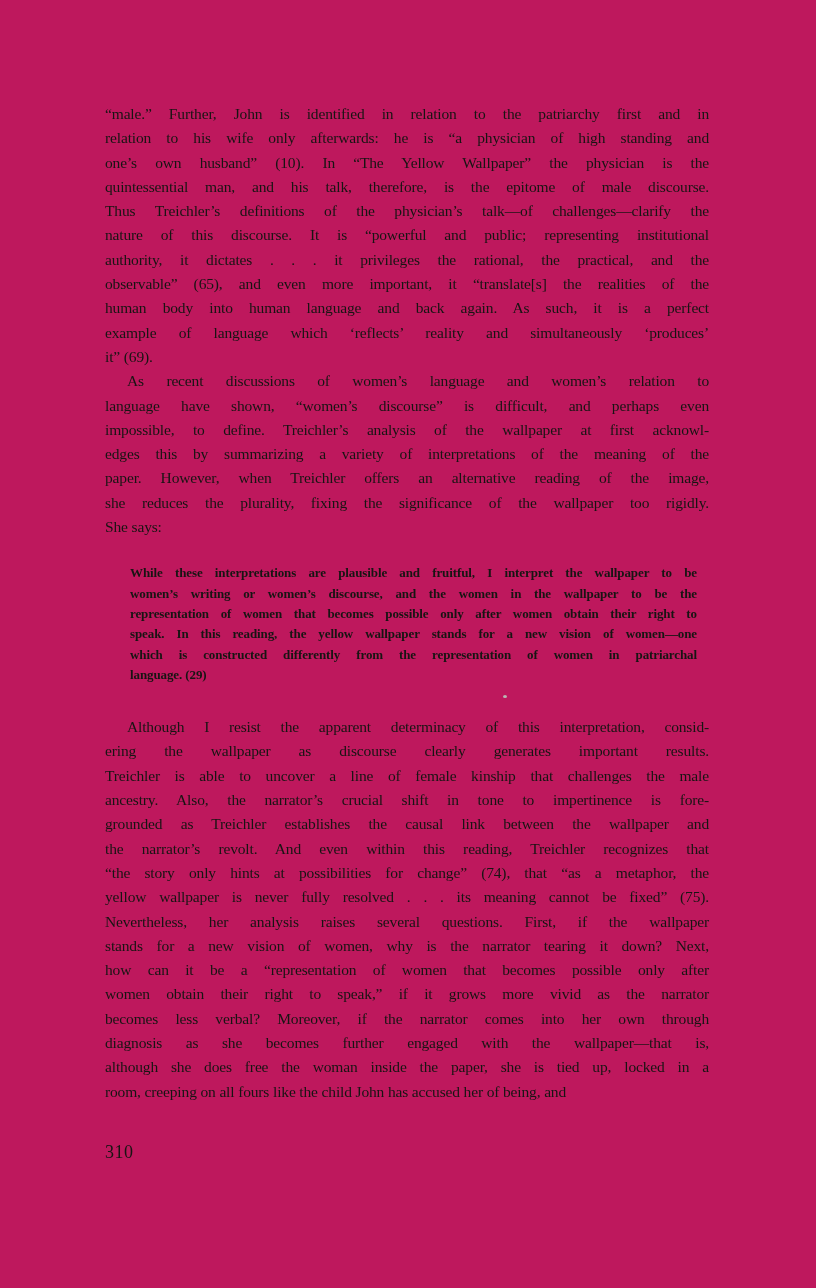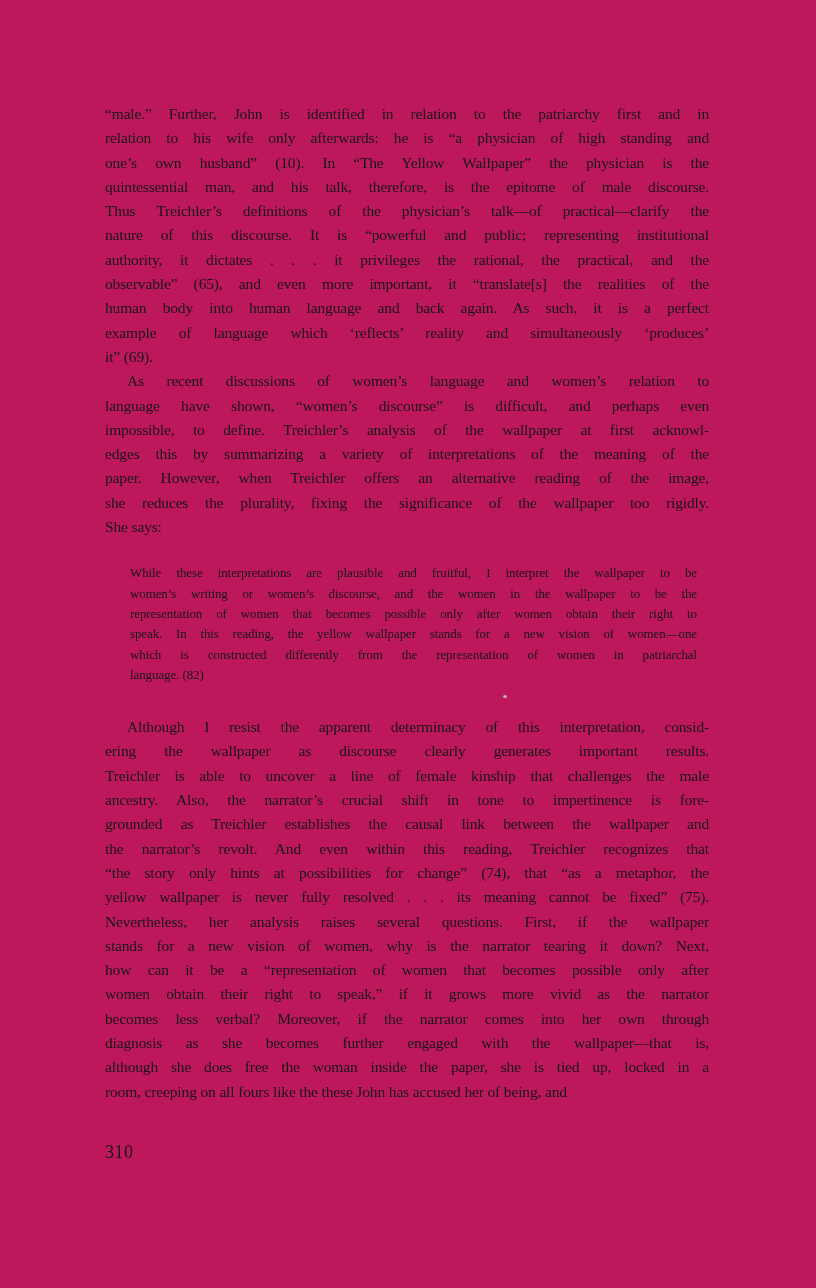--- a/index.html
+++ b/index.html
@@ -42,20 +42,21 @@
     margin: 24px 12px 30px 25px;
     width: 567px;
     font-size: 13px;
     line-height: 20.3px;
     letter-spacing: -0.1px;
   }
   .blockquote .line {
     text-align: justify;
     text-align-last: justify;
     height: 20.3px;
+    font-weight: bold;
   }
   .blockquote .line.last {
     text-align-last: left;
   }
   .page-number {
     position: absolute;
     left: 105px; top: 1142px;
     font-size: 18px;
     letter-spacing: 0.5px;
   }
@@ -71,21 +72,21 @@
 <body>
 
 <div class="page">
   <div class="text-column">
 
     <div class="para">
         <div class="line">“male.” Further, John is identified in relation to the patriarchy first and in</div>
         <div class="line">relation to his wife only afterwards: he is “a physician of high standing and</div>
         <div class="line">one’s own husband” (10). In “The Yellow Wallpaper” the physician is the</div>
         <div class="line">quintessential man, and his talk, therefore, is the epitome of male discourse.</div>
-        <div class="line">Thus Treichler’s definitions of the physician’s talk—of practical—clarify the</div>
+        <div class="line">Thus Treichler’s definitions of the physician’s talk—of challenges—clarify the</div>
         <div class="line">nature of this discourse. It is “powerful and public; representing institutional</div>
         <div class="line">authority, it dictates . . . it privileges the rational, the practical, and the</div>
         <div class="line">observable” (65), and even more important, it “translate[s] the realities of the</div>
         <div class="line">human body into human language and back again. As such, it is a perfect</div>
         <div class="line">example of language which ‘reflects’ reality and simultaneously ‘produces’</div>
         <div class="line last">it” (69).</div>
       </div>
 
     <div class="para indent-first">
         <div class="line">As recent discussions of women’s language and women’s relation to</div>
@@ -96,40 +97,40 @@
         <div class="line">she reduces the plurality, fixing the significance of the wallpaper too rigidly.</div>
         <div class="line last">She says:</div>
       </div>
 
     <div class="blockquote">
         <div class="line">While these interpretations are plausible and fruitful, I interpret the wallpaper to be</div>
         <div class="line">women’s writing or women’s discourse, and the women in the wallpaper to be the</div>
         <div class="line">representation of women that becomes possible only after women obtain their right to</div>
         <div class="line">speak. In this reading, the yellow wallpaper stands for a new vision of women—one</div>
         <div class="line">which is constructed differently from the representation of women in patriarchal</div>
-        <div class="line last">language. (82)</div>
+        <div class="line last">language. (29)</div>
       </div>
 
     <div class="para indent-first">
         <div class="line">Although I resist the apparent determinacy of this interpretation, consid-</div>
         <div class="line">ering the wallpaper as discourse clearly generates important results.</div>
         <div class="line">Treichler is able to uncover a line of female kinship that challenges the male</div>
         <div class="line">ancestry. Also, the narrator’s crucial shift in tone to impertinence is fore-</div>
         <div class="line">grounded as Treichler establishes the causal link between the wallpaper and</div>
         <div class="line">the narrator’s revolt. And even within this reading, Treichler recognizes that</div>
         <div class="line">“the story only hints at possibilities for change” (74), that “as a metaphor, the</div>
         <div class="line">yellow wallpaper is never fully resolved . . . its meaning cannot be fixed” (75).</div>
         <div class="line">Nevertheless, her analysis raises several questions. First, if the wallpaper</div>
         <div class="line">stands for a new vision of women, why is the narrator tearing it down? Next,</div>
         <div class="line">how can it be a “representation of women that becomes possible only after</div>
         <div class="line">women obtain their right to speak,” if it grows more vivid as the narrator</div>
         <div class="line">becomes less verbal? Moreover, if the narrator comes into her own through</div>
         <div class="line">diagnosis as she becomes further engaged with the wallpaper—that is,</div>
         <div class="line">although she does free the woman inside the paper, she is tied up, locked in a</div>
-        <div class="line last">room, creeping on all fours like the these John has accused her of being, and</div>
+        <div class="line last">room, creeping on all fours like the child John has accused her of being, and</div>
       </div>
 
   </div>
 
   <div class="scan-artifact"></div>
 
   <div class="page-number">310</div>
 </div>
 
 </body></html>

